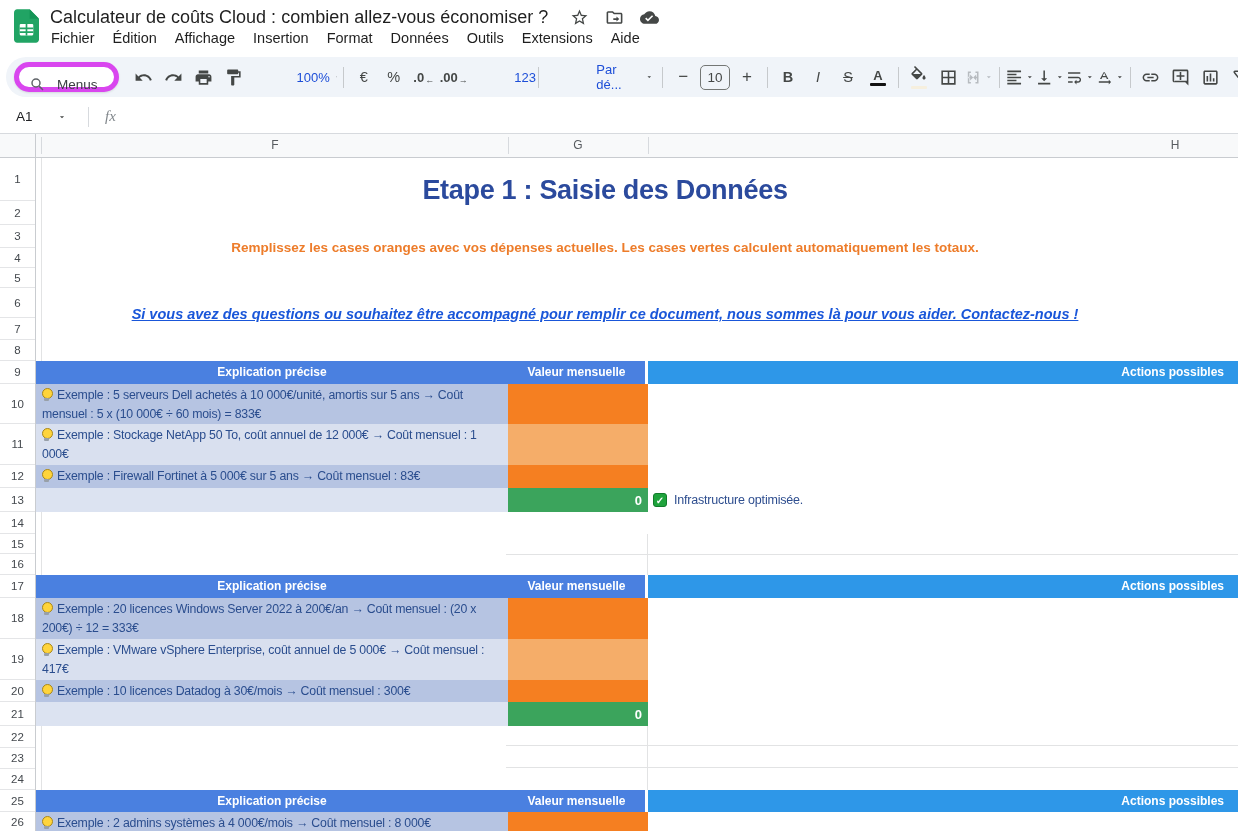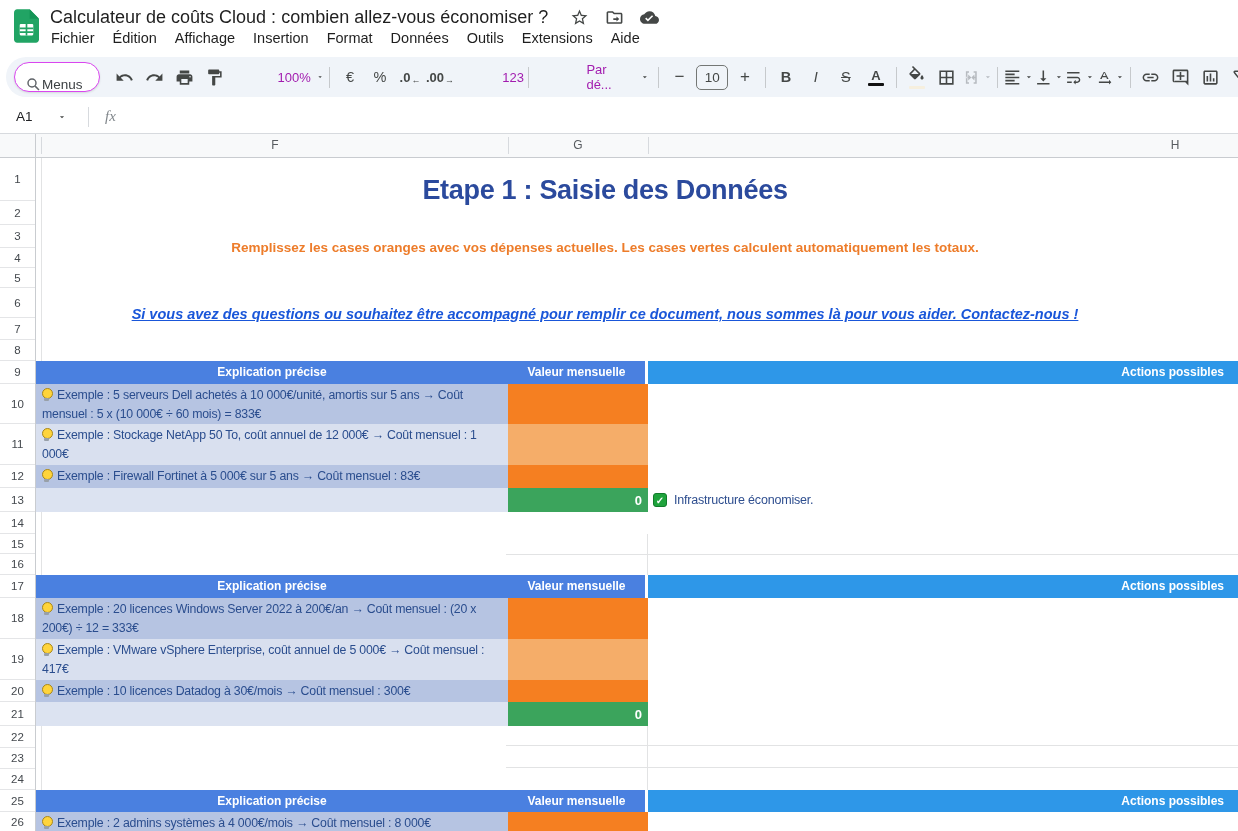--- a/index.html
+++ b/index.html
@@ -13,28 +13,28 @@
   .doc-title { position:absolute; left:50px; top:7px; font-size:18px; color:#1f1f1f; white-space:nowrap; }
   .title-icons { position:absolute; left:570px; top:8px; display:flex; gap:16px; align-items:center; }
   .title-icons svg { width:19px; height:19px; fill:#444746; }
   .menubar { position:absolute; left:42px; top:28px; display:flex; }
   .menu-item { font-size:14.5px; color:#1f1f1f; padding:2px 9px; border-radius:4px; cursor:default; }
 
   
   .toolbar { height:43px; background:#fff; }
   .toolbar-strip { margin:1px -26px 0 6px; height:40px; border-radius:20px; background:#f0f4f9;
     display:flex; align-items:center; padding:0 8px; overflow:hidden; }
-  .search-pill { display:flex; align-items:center; gap:1px; background:#fff; border:1px solid #d946ef;
+  .search-pill { display:flex; align-items:center; gap:12px; background:#fff; border:5px solid #d946ef;
     box-shadow:0 1px 2px rgba(60,64,67,.15); border-radius:16px; height:30px; padding:14px 16px 0 10px; margin-right:10px; }
   .search-pill span { font-size:13.5px; color:#3c4043; }
   .tbtn { height:28px; min-width:30px; display:flex; align-items:center; justify-content:center; border-radius:4px; gap:2px; }
   .tbtn svg { width:19px; height:19px; fill:#444746; }
   .tbtn .caret { width:10px; height:10px; fill:#444746; }
   .tbtn.gray svg { fill:#b7bbc0; }
-  .tlabel { font-size:13px; color:#a21caf;margin-left:48px; }
+  .tlabel { font-size:13px; color:#1d4ed8;margin-left:48px; }
   .glyph { font-size:14.5px; color:#444746; }
   .sep { width:1px; height:21px; background:#c6c9cc; margin:0 5px; flex:none; }
   .zoombox { min-width:56px; gap:5px; }
   .fontbox { min-width:78px; gap:6px; justify-content:space-between; padding:0 4px; }
   .sizebox { width:32px; height:25px; border:1px solid #747775; border-radius:5px; font-size:13.5px; color:#444746;
     display:flex; align-items:center; justify-content:center; margin:0 2px; }
   .bigglyph { font-size:17px; color:#444746; }
   .stack { display:flex; flex-direction:column; align-items:center; line-height:1; }
   .stack .bar { width:16px; height:3px; border-radius:1px; margin-top:1px; }
   .bar-dark { background:#111; }
@@ -397,21 +397,21 @@
       <div class="cf b-dark"><span class="bulb"></span><span>Exemple : Firewall Fortinet à 5 000€ sur 5 ans → Coût mensuel : 83€</span></div>
       <div class="cg v-orange"></div>
     </div>
     <div class="trow" style="top:330px;height:24px">
       <div class="cf b-total"></div>
       <div class="cg v-green">
           <span class="tval">0</span>
         </div>
       <div class="ch status">
           <span class="check"></span>
-          <span class="stext">Infrastructure économiser.</span>
+          <span class="stext">Infrastructure optimisée.</span>
         </div>
     </div>
 
     <div class="thead" style="top:417px">
       <div class="seg1"></div>
       <div class="seg2"></div>
       <span class="th-txt th-expl">Explication précise</span>
       <span class="th-txt th-val">Valeur mensuelle</span>
       <span class="th-txt th-act">Actions possibles</span>
     </div>

